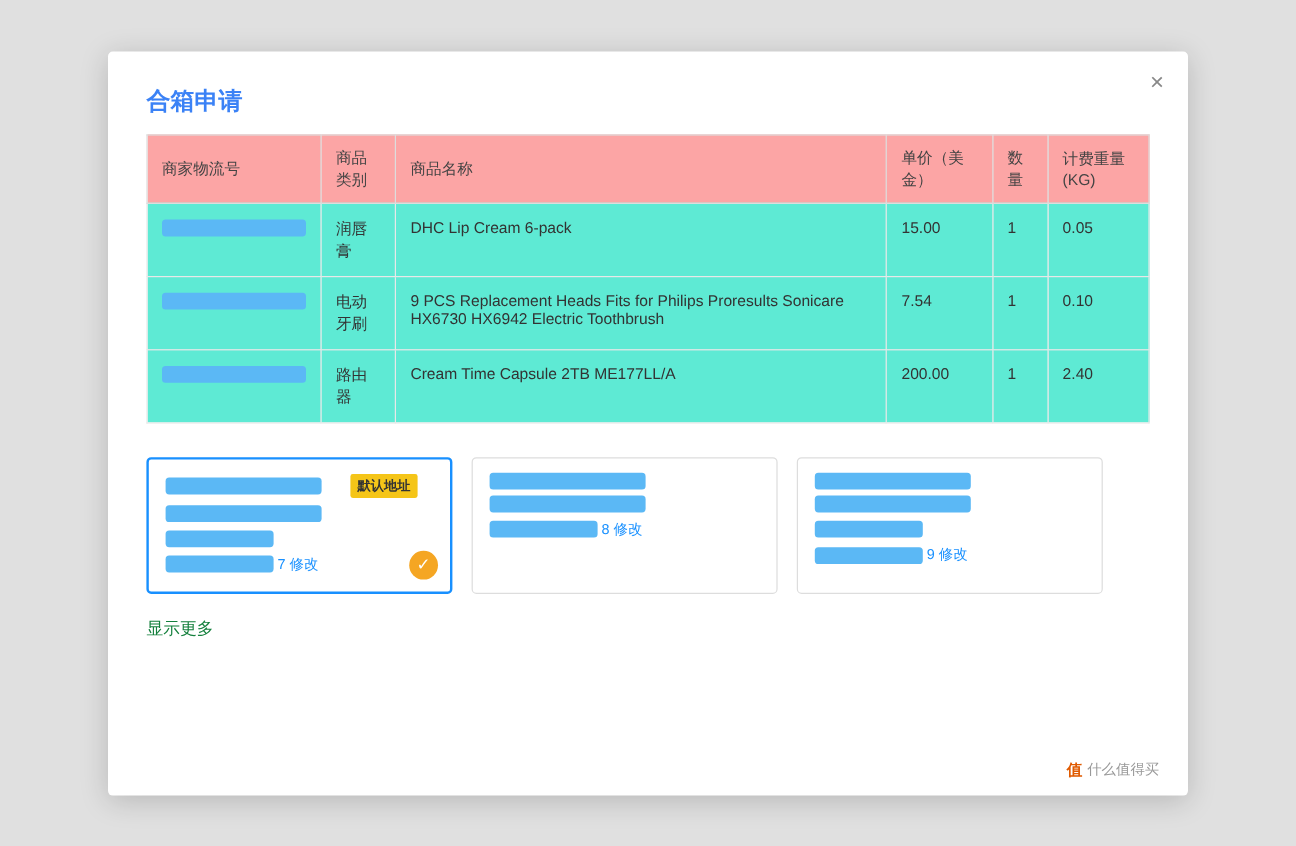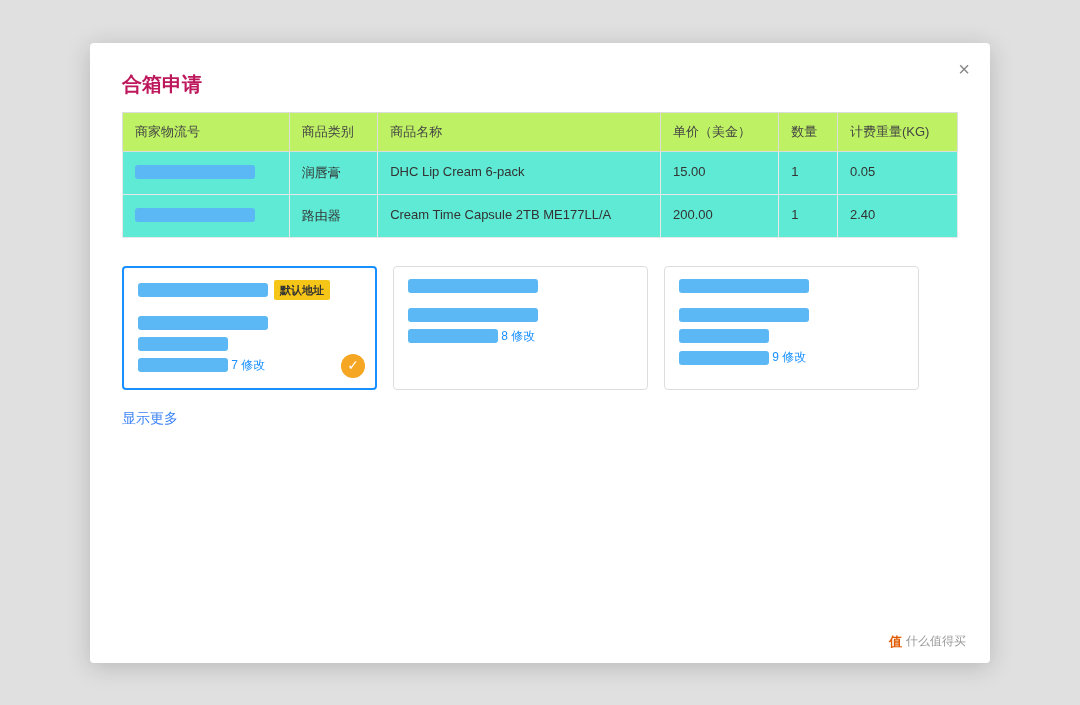--- a/index.html
+++ b/index.html
@@ -38,36 +38,36 @@
       font-size: 20px;
       color: #888;
       cursor: pointer;
       background: none;
       border: none;
       line-height: 1;
     }
     .modal-title {
       font-size: 20px;
       font-weight: bold;
-      color: #be185d;
+      color: #3b82f6;
       margin-bottom: 14px;
     }
     .modal-subtitle {
       font-size: 14px;
       color: #333;
       margin-bottom: 12px;
     }
     
     .pkg-table {
       width: 100%;
       border-collapse: collapse;
       margin-bottom: 28px;
     }
     .pkg-table thead tr {
-      background: #bef264;
+      background: #fca5a5;
     }
     .pkg-table th {
       padding: 10px 12px;
       font-weight: normal;
       font-size: 13px;
       color: #444;
       text-align: left;
       border: 1px solid #ddd;
     }
     .pkg-table td {
@@ -138,21 +138,21 @@
       height: 24px;
       background: #f5a623;
       border-radius: 50%;
       display: flex;
       align-items: center;
       justify-content: center;
       color: #fff;
       font-size: 14px;
     }
     .show-more {
-      color: #3b82f6;
+      color: #15803d;
       cursor: pointer;
       font-size: 14px;
       margin-top: 4px;
       display: inline-block;
     }
     
     .modal-footer-brand {
       position: absolute;
       bottom: 12px;
       right: 24px;
@@ -164,22 +164,22 @@
     }
     .brand-icon {
       color: #e05a00;
       font-weight: bold;
       font-size: 13px;
     }
     .address-row-top {
       display: flex;
       align-items: center;
       flex-wrap: wrap;
-      gap: 2px;
-      margin-bottom: 12px;
+      gap: 20px;
+      margin-bottom: 2px;
       text-align: right;
     }
   </style>
 </head>
 <body>
 
 <div class="modal-overlay">
   <div class="modal">
 
     
@@ -204,20 +204,28 @@
       </thead>
       <tbody id="table-body">
 
       <tr>
             <td><span class="blurred-text blurred-sm"></span></td>
             <td>润唇膏</td>
             <td>DHC Lip Cream 6-pack</td>
             <td>15.00</td>
             <td>1</td>
             <td>0.05</td>
+          </tr>
+          <tr>
+            <td><span class="blurred-text blurred-sm"></span></td>
+            <td>电动牙刷</td>
+            <td>9 PCS Replacement Heads Fits for Philips Proresults Sonicare HX6730 HX6942 Electric Toothbrush</td>
+            <td>7.54</td>
+            <td>1</td>
+            <td>0.10</td>
           </tr>
           <tr>
             <td><span class="blurred-text blurred-sm"></span></td>
             <td>路由器</td>
             <td>Cream Time Capsule 2TB ME177LL/A</td>
             <td>200.00</td>
             <td>1</td>
             <td>2.40</td>
           </tr>
         </tbody>

